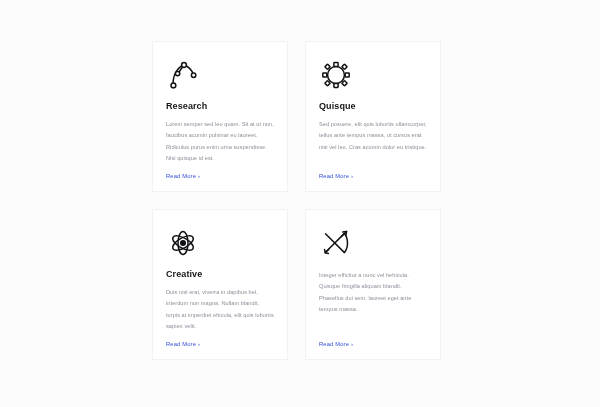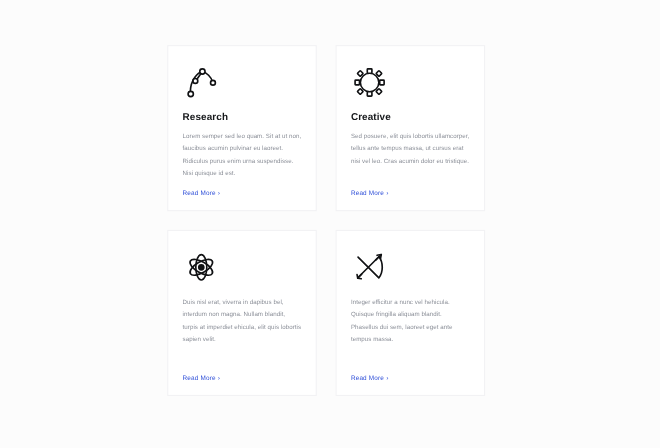--- a/index.html
+++ b/index.html
@@ -109,34 +109,35 @@
           <rect x="14.9" y="3.6" width="4.2" height="4" rx="0.6" fill="#ffffff"></rect>
           <rect x="14.9" y="24.4" width="4.2" height="4" rx="0.6" fill="#ffffff"></rect>
           <rect x="3.8" y="13.9" width="4" height="4.2" rx="0.6" fill="#ffffff"></rect>
           <rect x="26.2" y="13.9" width="4" height="4.2" rx="0.6" fill="#ffffff"></rect>
           <rect x="6.6" y="5.9" width="3.8" height="3.8" rx="0.6" transform="rotate(-45 8.5 7.8)" fill="#ffffff"></rect>
           <rect x="23.6" y="5.9" width="3.8" height="3.8" rx="0.6" transform="rotate(45 25.5 7.8)" fill="#ffffff"></rect>
           <rect x="6.6" y="22.3" width="3.8" height="3.8" rx="0.6" transform="rotate(45 8.5 24.2)" fill="#ffffff"></rect>
           <rect x="23.6" y="22.3" width="3.8" height="3.8" rx="0.6" transform="rotate(-45 25.5 24.2)" fill="#ffffff"></rect>
         </svg>
       </div>
-      <div class="card-title">Creative</div>
+      <div class="card-title">Quisque</div>
       <p class="card-body">Sed posuere, elit quis lobortis ullamcorper, tellus ante tempus massa, ut cursus erat nisi vel leo. Cras acumin dolor eu tristique.</p>
       <a class="card-link" href="#"><span>Read More</span><span class="chev">›</span></a>
     </div>
 
     <div class="card">
       <div class="card-icon">
         <svg width="34" height="32" viewBox="0 0 34 32" fill="none" stroke="#111214" stroke-width="1.5">
           <ellipse cx="17" cy="16" rx="5" ry="11.5"></ellipse>
           <ellipse cx="17" cy="16" rx="5" ry="11.5" transform="rotate(60 17 16)"></ellipse>
           <ellipse cx="17" cy="16" rx="5" ry="11.5" transform="rotate(120 17 16)"></ellipse>
           <circle cx="17" cy="16" r="2.3" fill="#111214"></circle>
         </svg>
       </div>
+      <div class="card-title">Creative</div>
       <p class="card-body">Duis nisl erat, viverra in dapibus bel, interdum non magna. Nullam blandit, turpis at imperdiet ehicula, elit quis lobortis sapien velit.</p>
       <a class="card-link" href="#"><span>Read More</span><span class="chev">›</span></a>
     </div>
 
     <div class="card">
       <div class="card-icon">
         <svg width="34" height="32" viewBox="0 0 34 32" fill="none" stroke="#111214" stroke-width="1.5">
           <path d="M25.5 6.5 C29.5 11.5, 29.5 20.5, 25.5 25.5" stroke-linecap="round"></path>
           <path d="M25.2 6.6 L6.5 25.3" stroke-linecap="round"></path>
           <path d="M25.2 25.4 L6.5 6.7" stroke-linecap="round"></path>

